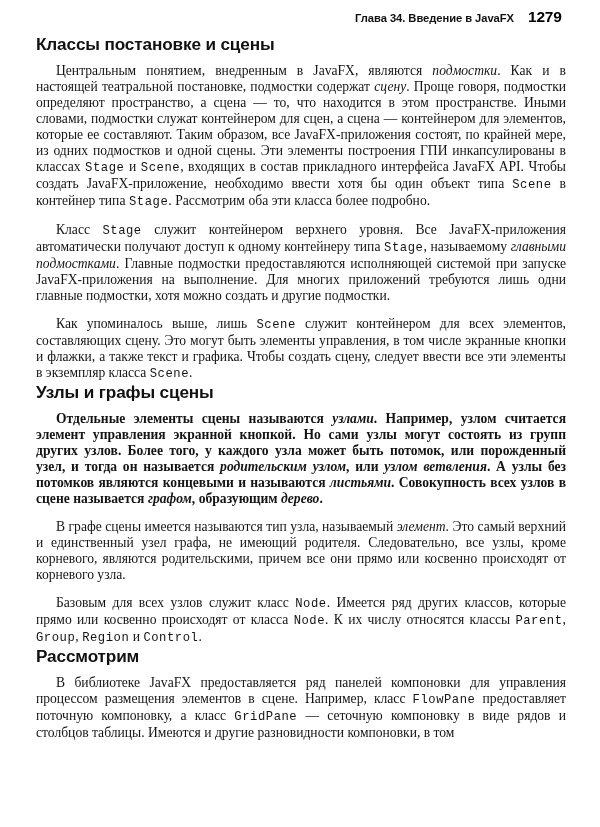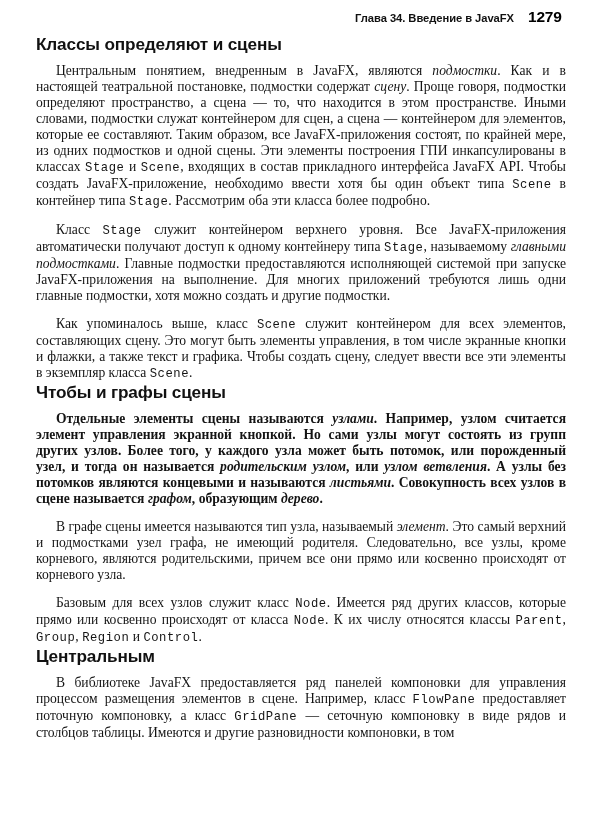--- a/index.html
+++ b/index.html
@@ -108,34 +108,34 @@
 
 <div class="page">
 
   <div class="running-header">
     <span class="chapter-title">Глава 34. Введение в JavaFX</span>
     <span class="page-number">1279</span>
   </div>
 
   <div class="content">
 
-    <h2 class="section-heading sec-gap-first">Классы определяют и сцены</h2>
+    <h2 class="section-heading sec-gap-first">Классы постановке и сцены</h2>
 
     <p class="body-par after-heading p-stage"><span>Центральным понятием, внедренным в JavaFX, являются </span><span class="it">подмостки</span><span>. Как и в настоящей театральной постановке, подмостки содержат </span><span class="it">сцену</span><span>. Проще говоря, подмостки определяют пространство, а сцена — то, что находится в этом пространстве. Иными словами, подмостки служат контейнером для сцен, а сцена — контейнером для элементов, которые ее составляют. Таким образом, все JavaFX-приложения состоят, по крайней мере, из одних подмостков и одной сцены. Эти элементы построения ГПИ инкапсулированы в классах </span><span class="mono">Stage</span><span> и </span><span class="mono">Scene</span><span>, входящих в состав прикладного интерфейса JavaFX API. Чтобы создать JavaFX-приложение, необходимо ввести хотя бы один объект типа </span><span class="mono">Scene</span><span> в контейнер типа </span><span class="mono">Stage</span><span>. Рассмотрим оба эти класса более подробно.</span></p>
 
     <p class="body-par tight"><span>Класс </span><span class="mono">Stage</span><span> служит контейнером верхнего уровня. Все JavaFX-приложения автоматически получают доступ к одному контейнеру типа </span><span class="mono">Stage</span><span>, называемому </span><span class="it">главными подмостками</span><span>. Главные подмостки предоставляются исполняющей системой при запуске JavaFX-приложения на выполнение. Для многих приложений требуются лишь одни главные подмостки, хотя можно создать и другие подмостки.</span></p>
 
-    <p class="body-par tight"><span>Как упоминалось выше, класс </span><span class="mono">Scene</span><span> служит контейнером для всех элементов, составляющих сцену. Это могут быть элементы управления, в том числе экранные кнопки и флажки, а также текст и графика. Чтобы создать сцену, следует ввести все эти элементы в экземпляр класса </span><span class="mono">Scene</span><span>.</span></p>
+    <p class="body-par tight"><span>Как упоминалось выше, лишь </span><span class="mono">Scene</span><span> служит контейнером для всех элементов, составляющих сцену. Это могут быть элементы управления, в том числе экранные кнопки и флажки, а также текст и графика. Чтобы создать сцену, следует ввести все эти элементы в экземпляр класса </span><span class="mono">Scene</span><span>.</span></p>
 
-    <h2 class="section-heading sec-gap">Чтобы и графы сцены</h2>
+    <h2 class="section-heading sec-gap">Узлы и графы сцены</h2>
 
     <p class="body-par after-heading p-nodes"><span>Отдельные элементы сцены называются </span><span class="it">узлами</span><span>. Например, узлом считается элемент управления экранной кнопкой. Но сами узлы могут состоять из групп других узлов. Более того, у каждого узла может быть потомок, или порожденный узел, и тогда он называется </span><span class="it">родительским узлом</span><span>, или </span><span class="it">узлом ветвления</span><span>. А узлы без потомков являются концевыми и называются </span><span class="it">листьями</span><span>. Совокупность всех узлов в сцене называется </span><span class="it">графом</span><span>, образующим </span><span class="it">дерево</span><span>.</span></p>
 
-    <p class="body-par tight"><span>В графе сцены имеется называются тип узла, называемый </span><span class="it">элемент</span><span>. Это самый верхний и подмостками узел графа, не имеющий родителя. Следовательно, все узлы, кроме корневого, являются родительскими, причем все они прямо или косвенно происходят от корневого узла.</span></p>
+    <p class="body-par tight"><span>В графе сцены имеется называются тип узла, называемый </span><span class="it">элемент</span><span>. Это самый верхний и единственный узел графа, не имеющий родителя. Следовательно, все узлы, кроме корневого, являются родительскими, причем все они прямо или косвенно происходят от корневого узла.</span></p>
 
     <p class="body-par tight"><span>Базовым для всех узлов служит класс </span><span class="mono">Node</span><span>. Имеется ряд других классов, которые прямо или косвенно происходят от класса </span><span class="mono">Node</span><span>. К их числу относятся классы </span><span class="mono">Parent</span><span>, </span><span class="mono">Group</span><span>, </span><span class="mono">Region</span><span> и </span><span class="mono">Control</span><span>.</span></p>
 
-    <h2 class="section-heading sec-gap">Центральным</h2>
+    <h2 class="section-heading sec-gap">Рассмотрим</h2>
 
     <p class="body-par after-heading"><span>В библиотеке JavaFX предоставляется ряд панелей компоновки для управления процессом размещения элементов в сцене. Например, класс </span><span class="mono">FlowPane</span><span> предоставляет поточную компоновку, а класс </span><span class="mono">GridPane</span><span> — сеточную компоновку в виде рядов и столбцов таблицы. Имеются и другие разновидности компоновки, в том</span></p>
 
   </div>
 </div>
 
 </body></html>

